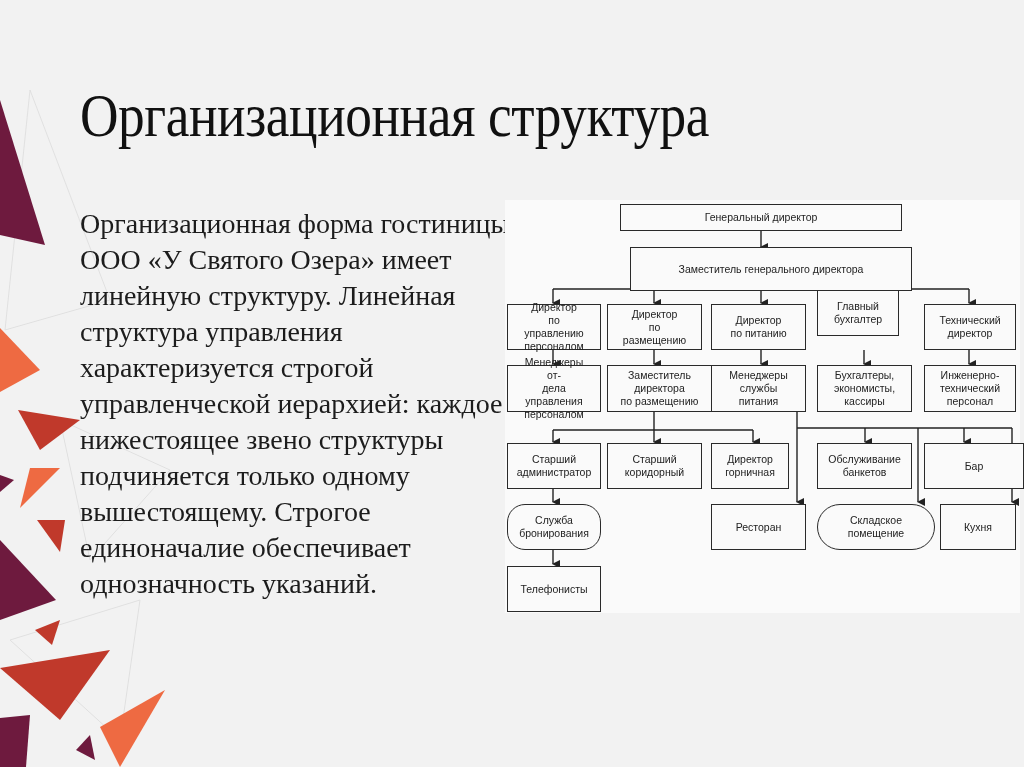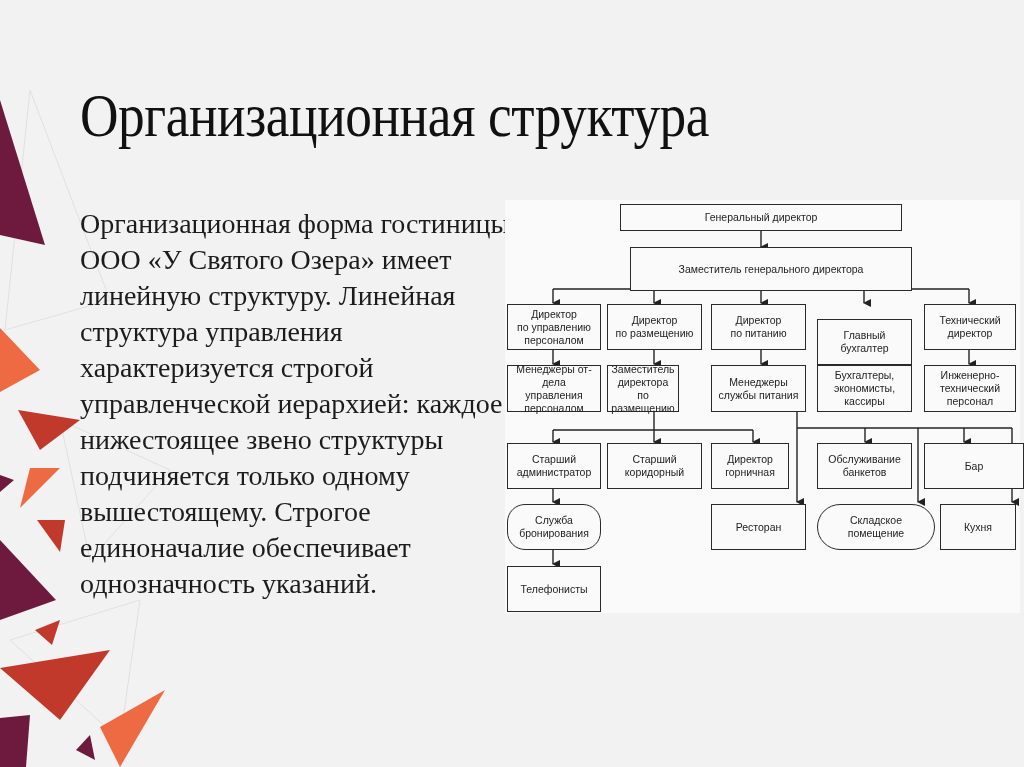--- a/index.html
+++ b/index.html
@@ -24,21 +24,21 @@
   .chart {
     position:absolute; left:505px; top:200px; width:515px; height:413px;
     background:#fafafa;
   }
   .chart svg { position:absolute; left:0; top:0; }
   .box {
     position:absolute; box-sizing:border-box;
     border:1.5px solid #2a2a2a; background:#fafafa;
     display:flex; align-items:center; justify-content:center; text-align:center;
     font-family:"Liberation Sans", sans-serif; font-size:10.5px; line-height:13px; color:#222;
-    white-space:pre-line; padding:0 6px;
+    white-space:pre-line; padding:0 12px;
   }
 </style>
 </head>
 <body>
 
 <svg class="bg-tri" viewBox="0 0 1024 767">
   <g stroke="#dcdcdc" stroke-width="1" fill="none" opacity="0.8">
     <polygon points="30,90 110,300 5,330"></polygon>
     <polygon points="60,420 170,470 90,560"></polygon>
     <polygon points="10,640 140,600 120,740"></polygon>
@@ -107,29 +107,29 @@
   <div class="box" style="left:115px;top:4px;width:282px;height:27px;">Генеральный директор</div>
   <div class="box" style="left:125px;top:47px;width:282px;height:44px;">Заместитель генерального директора</div>
 
   <div class="box" style="left:2px;top:104px;width:94px;height:46px;">Директор
 по управлению
 персоналом</div>
   <div class="box" style="left:102px;top:104px;width:95px;height:46px;">Директор
 по размещению</div>
   <div class="box" style="left:206px;top:104px;width:95px;height:46px;">Директор
 по питанию</div>
-  <div class="box" style="left:312px;top:119px;width:95px;height:46px;">Главный
+  <div class="box" style="left:312px;top:90px;width:82px;height:46px;">Главный
 бухгалтер</div>
   <div class="box" style="left:419px;top:104px;width:92px;height:46px;">Технический
 директор</div>
 
   <div class="box" style="left:2px;top:165px;width:94px;height:47px;">Менеджеры от-
 дела управления
 персоналом</div>
-  <div class="box" style="left:102px;top:165px;width:72px;height:47px;">Заместитель
+  <div class="box" style="left:102px;top:165px;width:105px;height:47px;">Заместитель
 директора
 по размещению</div>
   <div class="box" style="left:206px;top:165px;width:95px;height:47px;">Менеджеры
 службы питания</div>
   <div class="box" style="left:312px;top:165px;width:95px;height:47px;">Бухгалтеры,
 экономисты,
 кассиры</div>
   <div class="box" style="left:419px;top:165px;width:92px;height:47px;">Инженерно-
 технический
 персонал</div>

